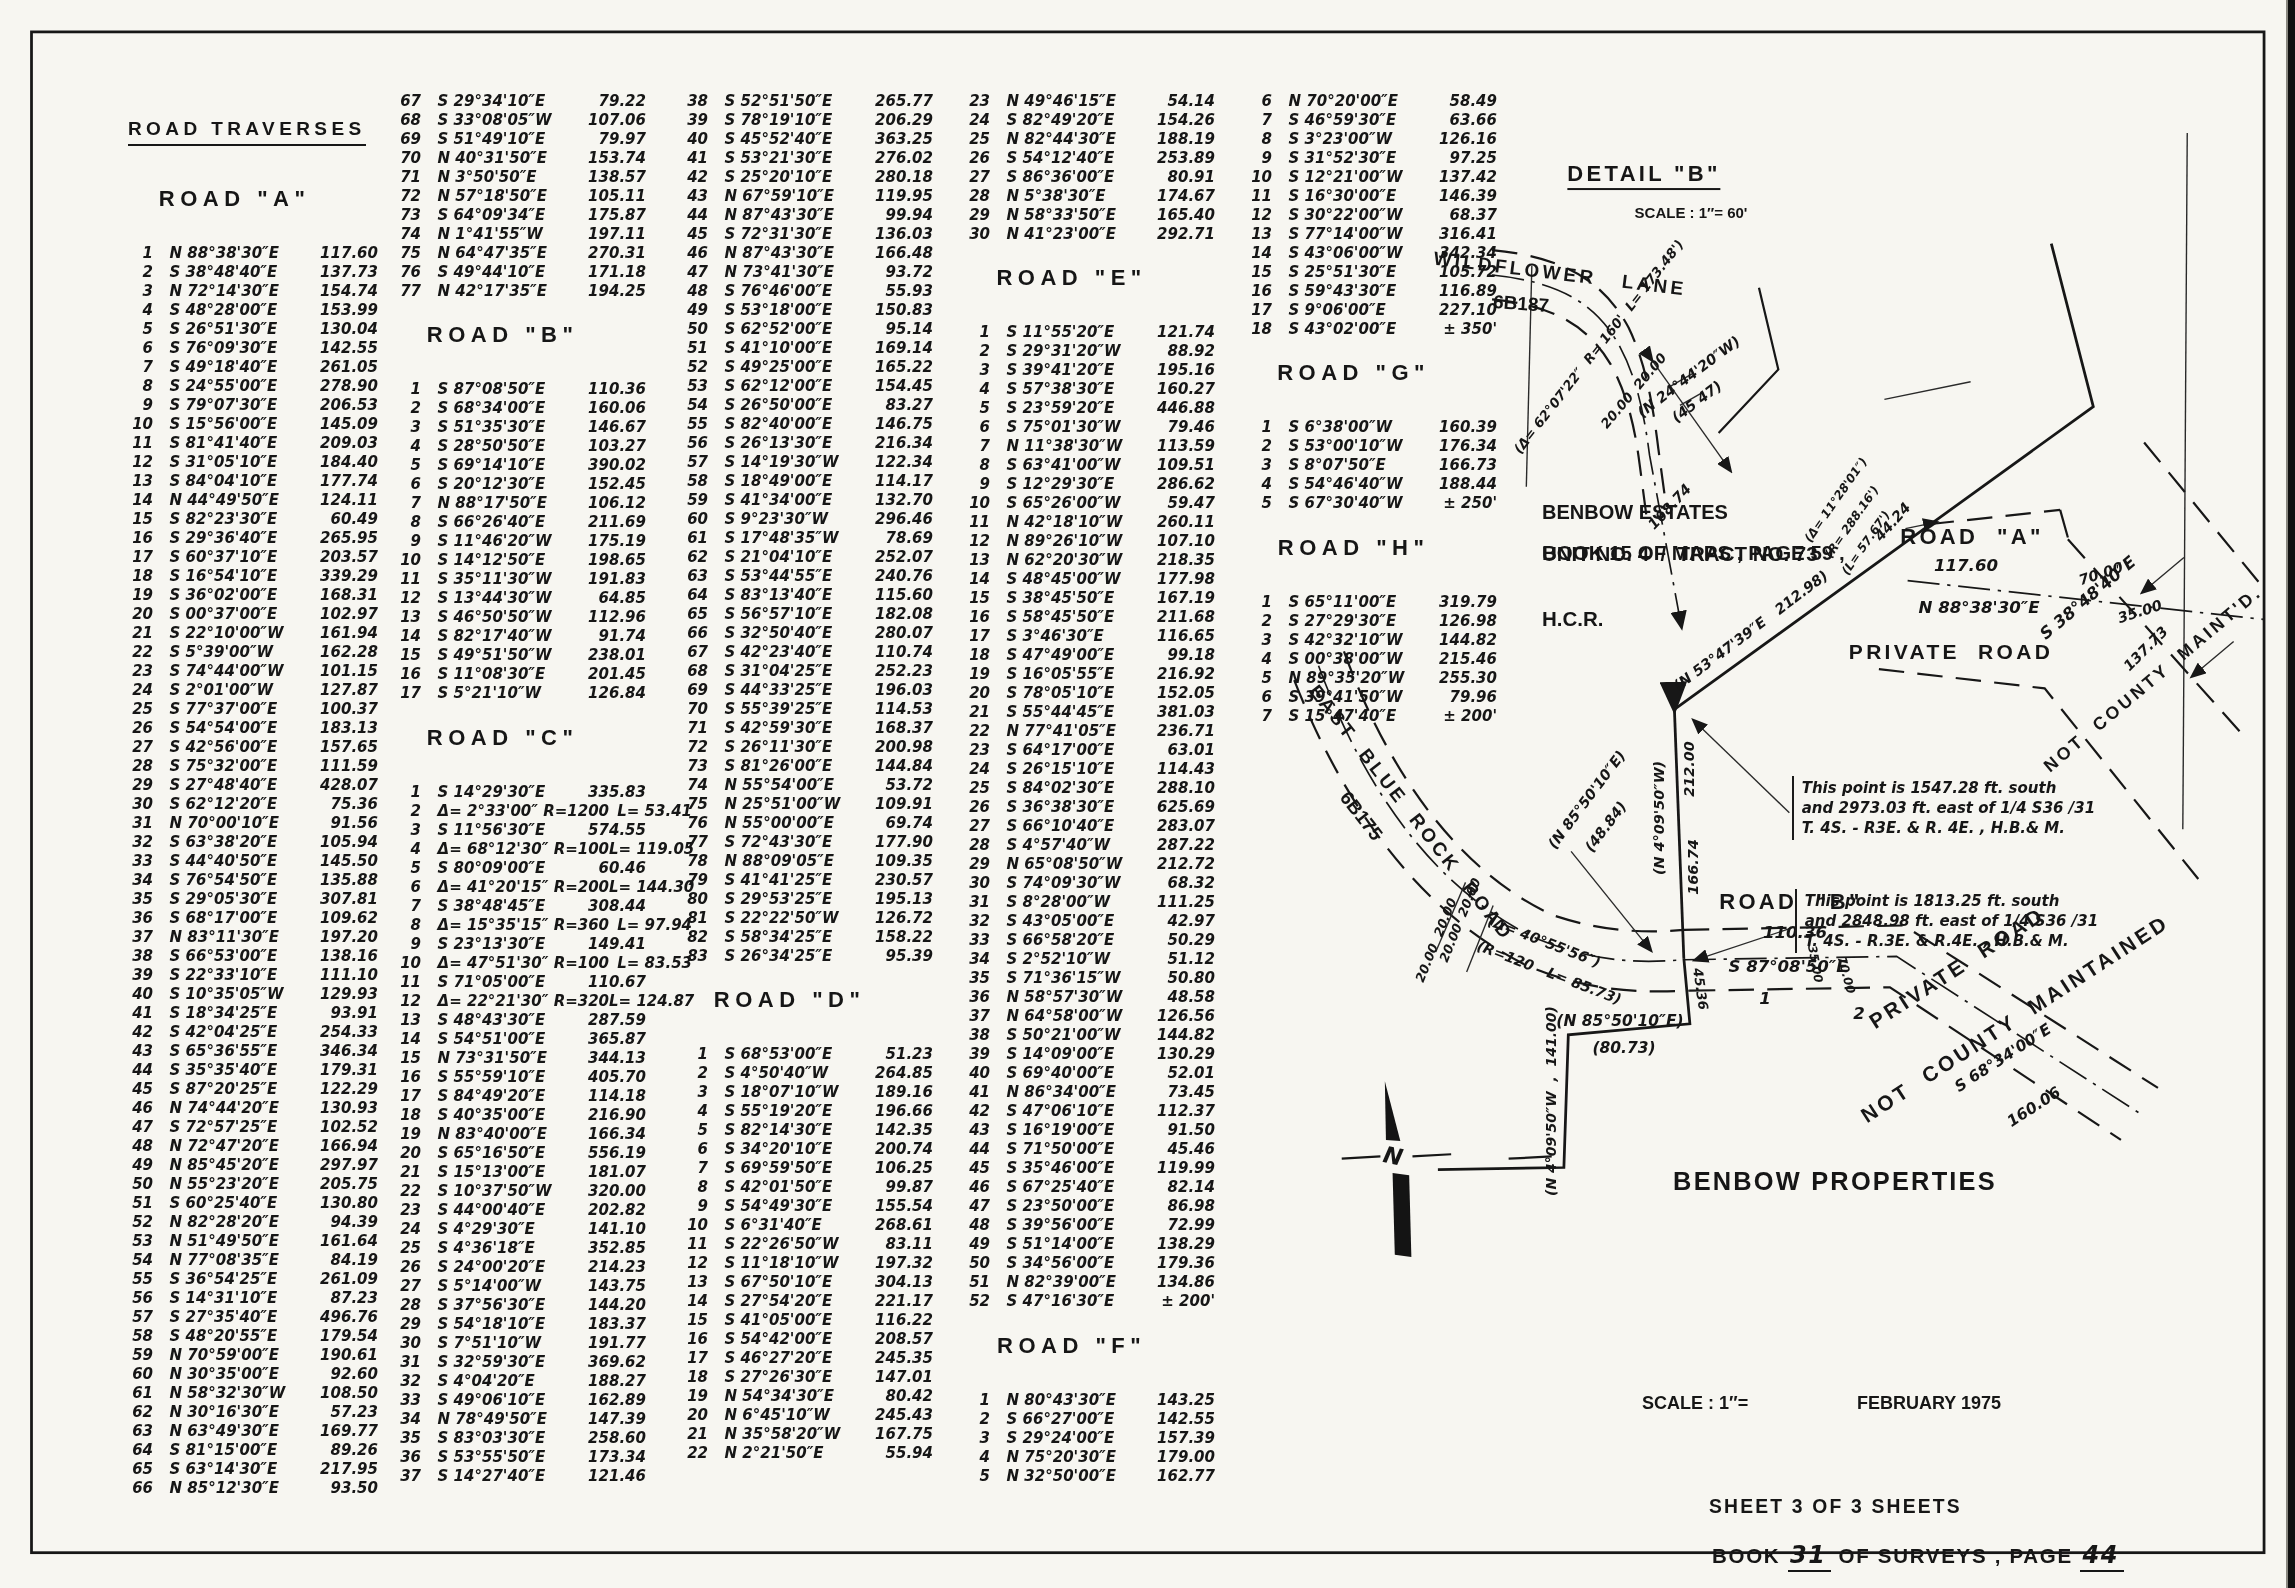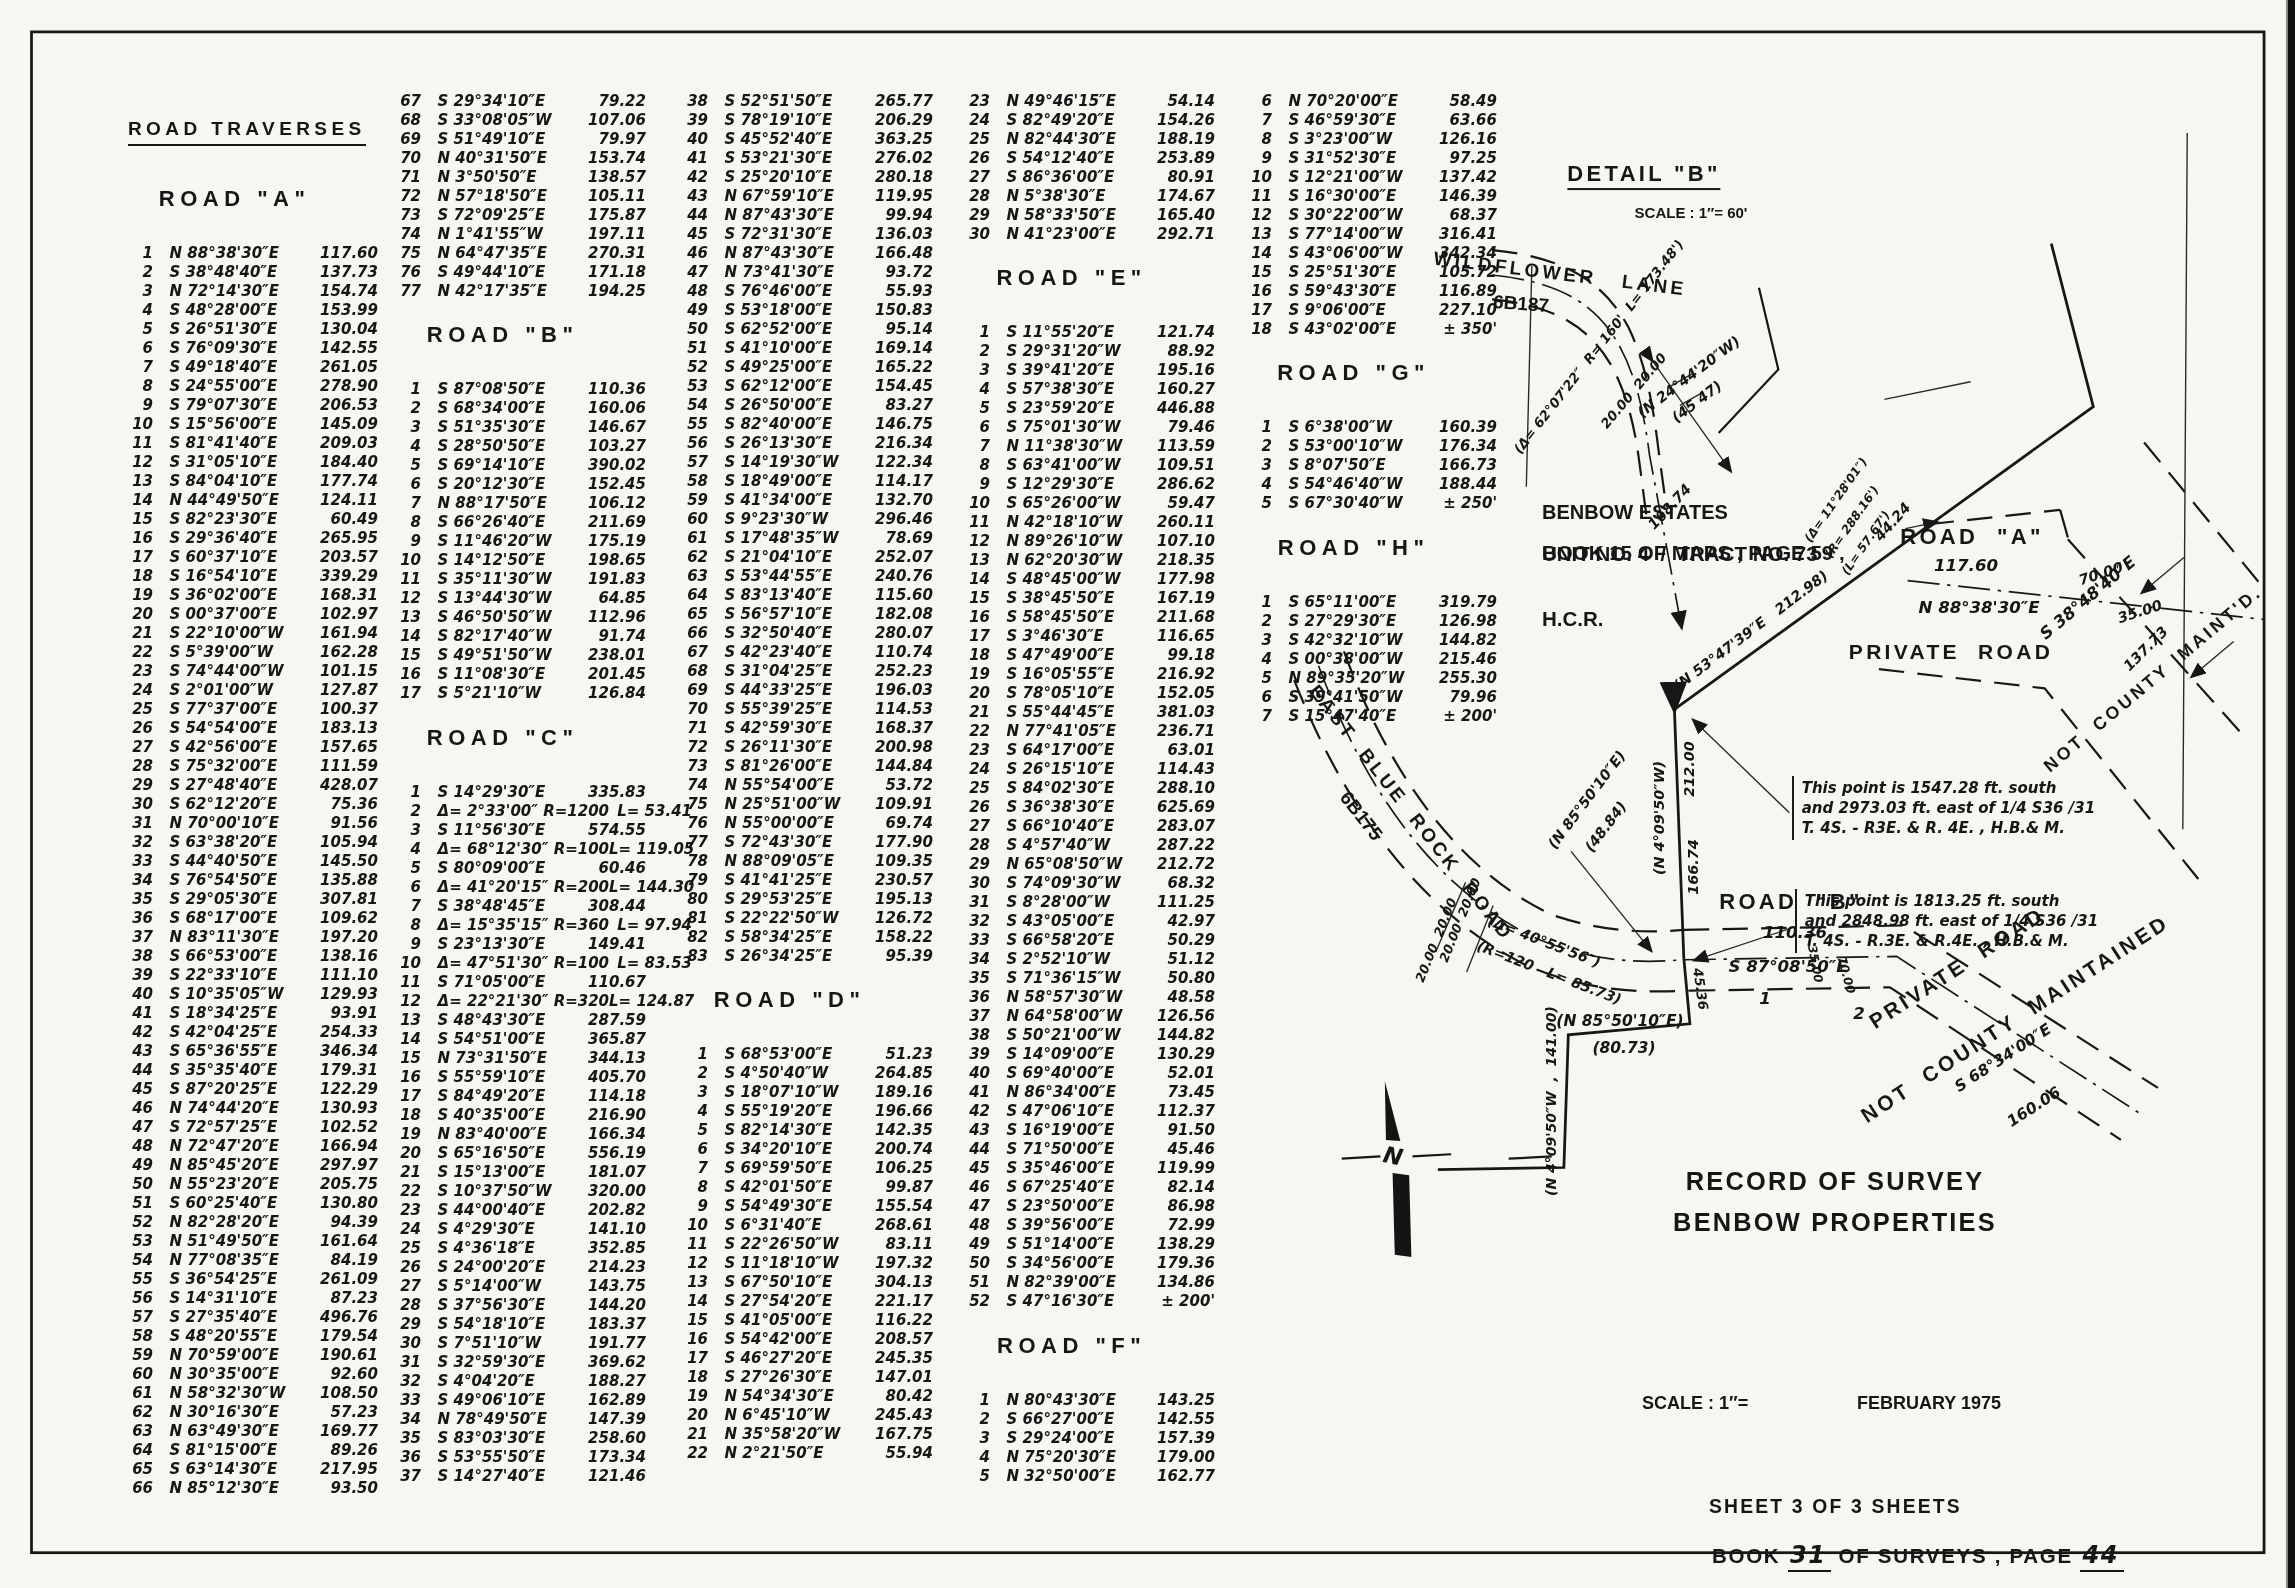--- a/index.html
+++ b/index.html
@@ -486,21 +486,21 @@
           <span class="brg">N 3°50'50″E</span>
           <span class="dst">138.57</span>
         </div>
         <div class="trow">
           <span class="num">72</span>
           <span class="brg">N 57°18'50″E</span>
           <span class="dst">105.11</span>
         </div>
         <div class="trow">
           <span class="num">73</span>
-          <span class="brg">S 72°09'25″E</span>
+          <span class="brg">S 64°09'34″E</span>
           <span class="dst">175.87</span>
         </div>
         <div class="trow">
           <span class="num">74</span>
           <span class="brg">N 1°41'55″W</span>
           <span class="dst">197.11</span>
         </div>
         <div class="trow">
           <span class="num">75</span>
           <span class="brg">N 64°47'35″E</span>
@@ -1653,21 +1653,20 @@
         <div>T. 4S. - R3E. &amp; R. 4E. ,  H.B.&amp; M.</div>
       </div>
       <div class="note" style="left: 1795px; top: 889px;">
         <div>This point is  1813.25 ft. south</div>
         <div>and  2848.98 ft. east of  1/4 S36 /31</div>
         <div>T. 4S. - R.3E. &amp; R.4E. ,  H.B.&amp; M.</div>
       </div>
     </div>
 
   <div id="record-title" class="mech">
-    <div>RECORD OF SURVEY</div>
     <div>BENBOW PROPERTIES</div>
   </div>
 
   <div id="scaledate" class="mech">
     <span class="sc">SCALE : 1″=</span>
     <span class="dt">FEBRUARY 1975</span>
   </div>
 
   <div id="sheetnote" class="mech">SHEET 3 OF 3 SHEETS</div>
 

